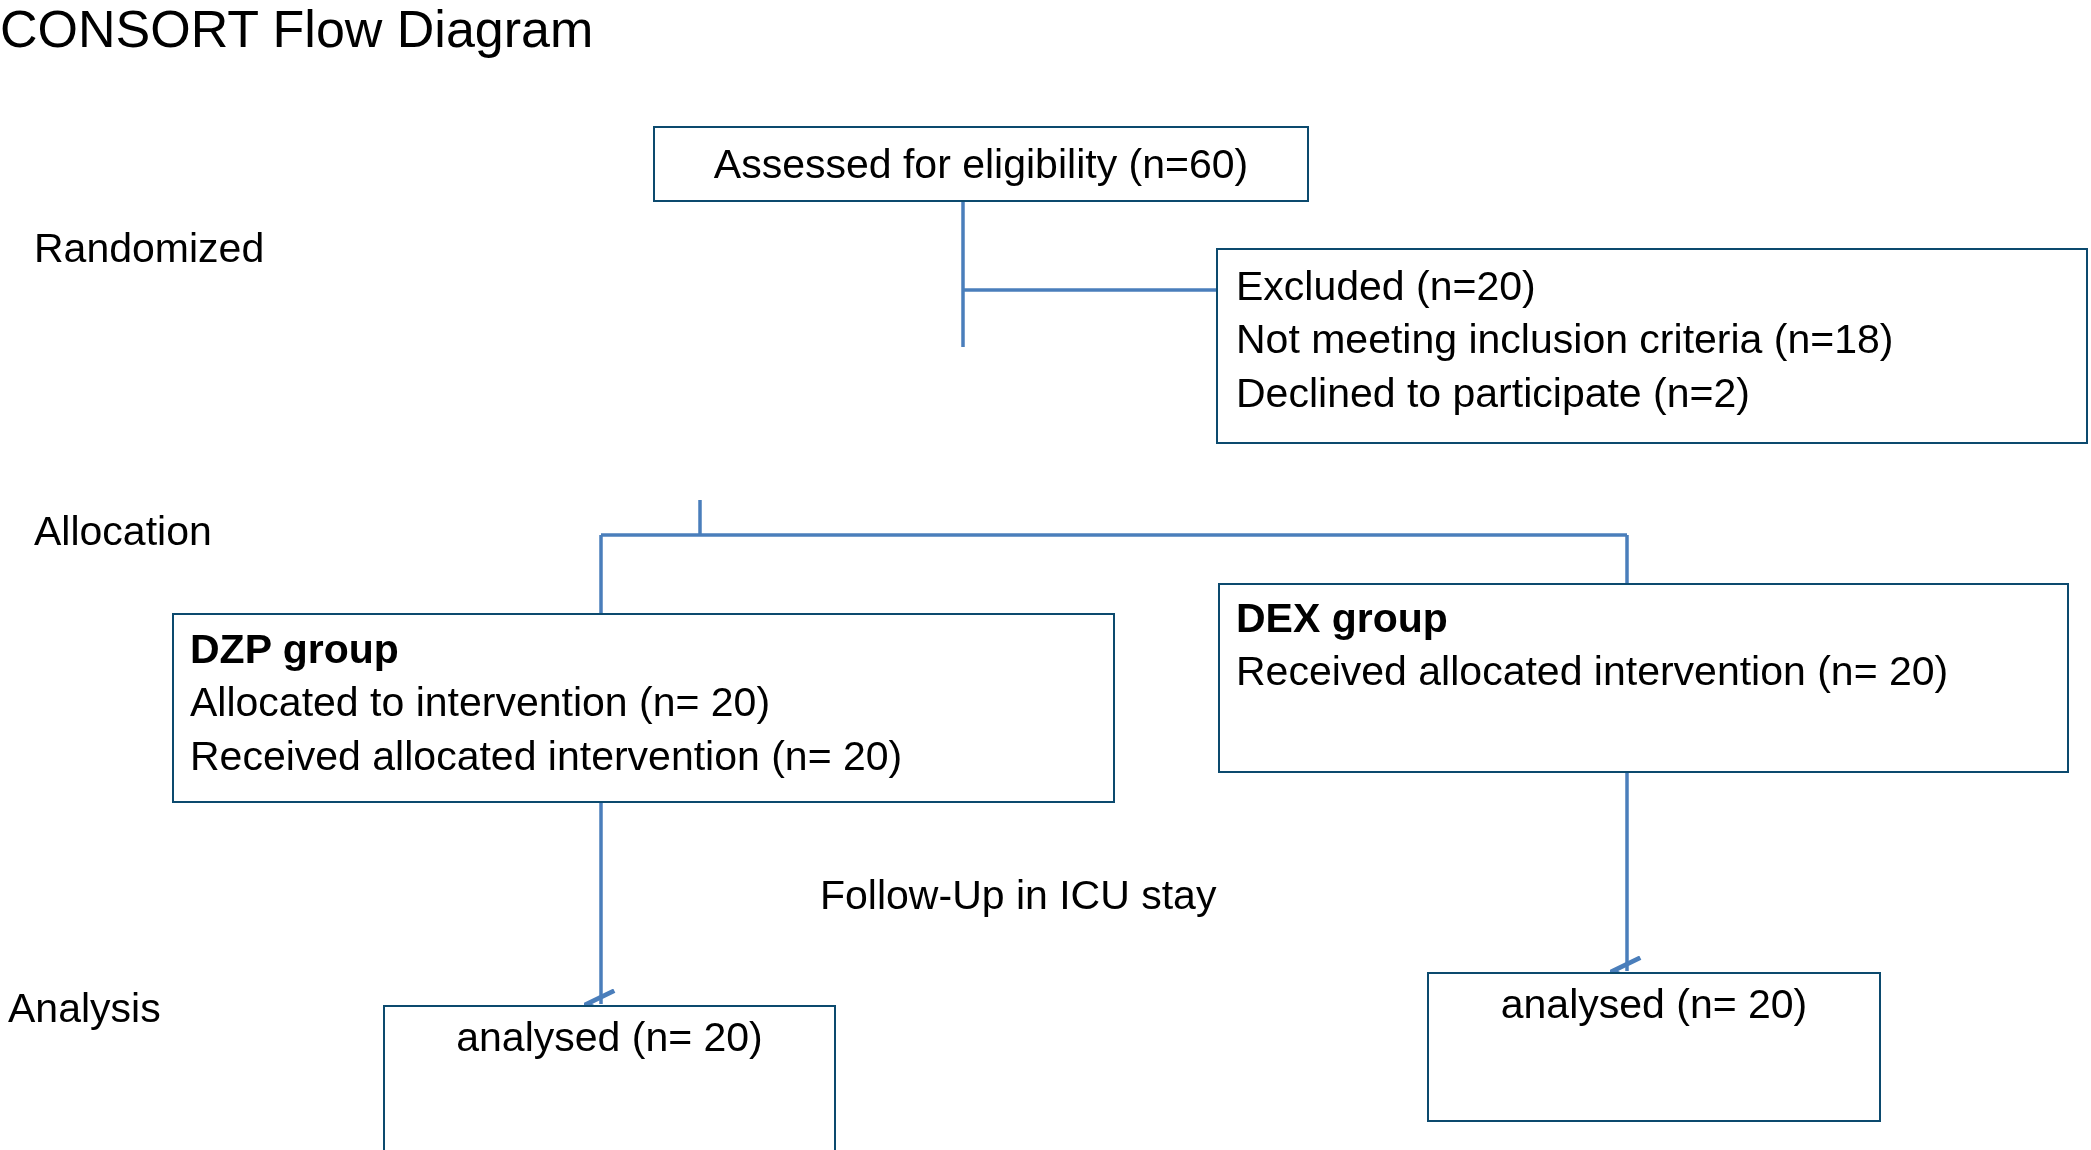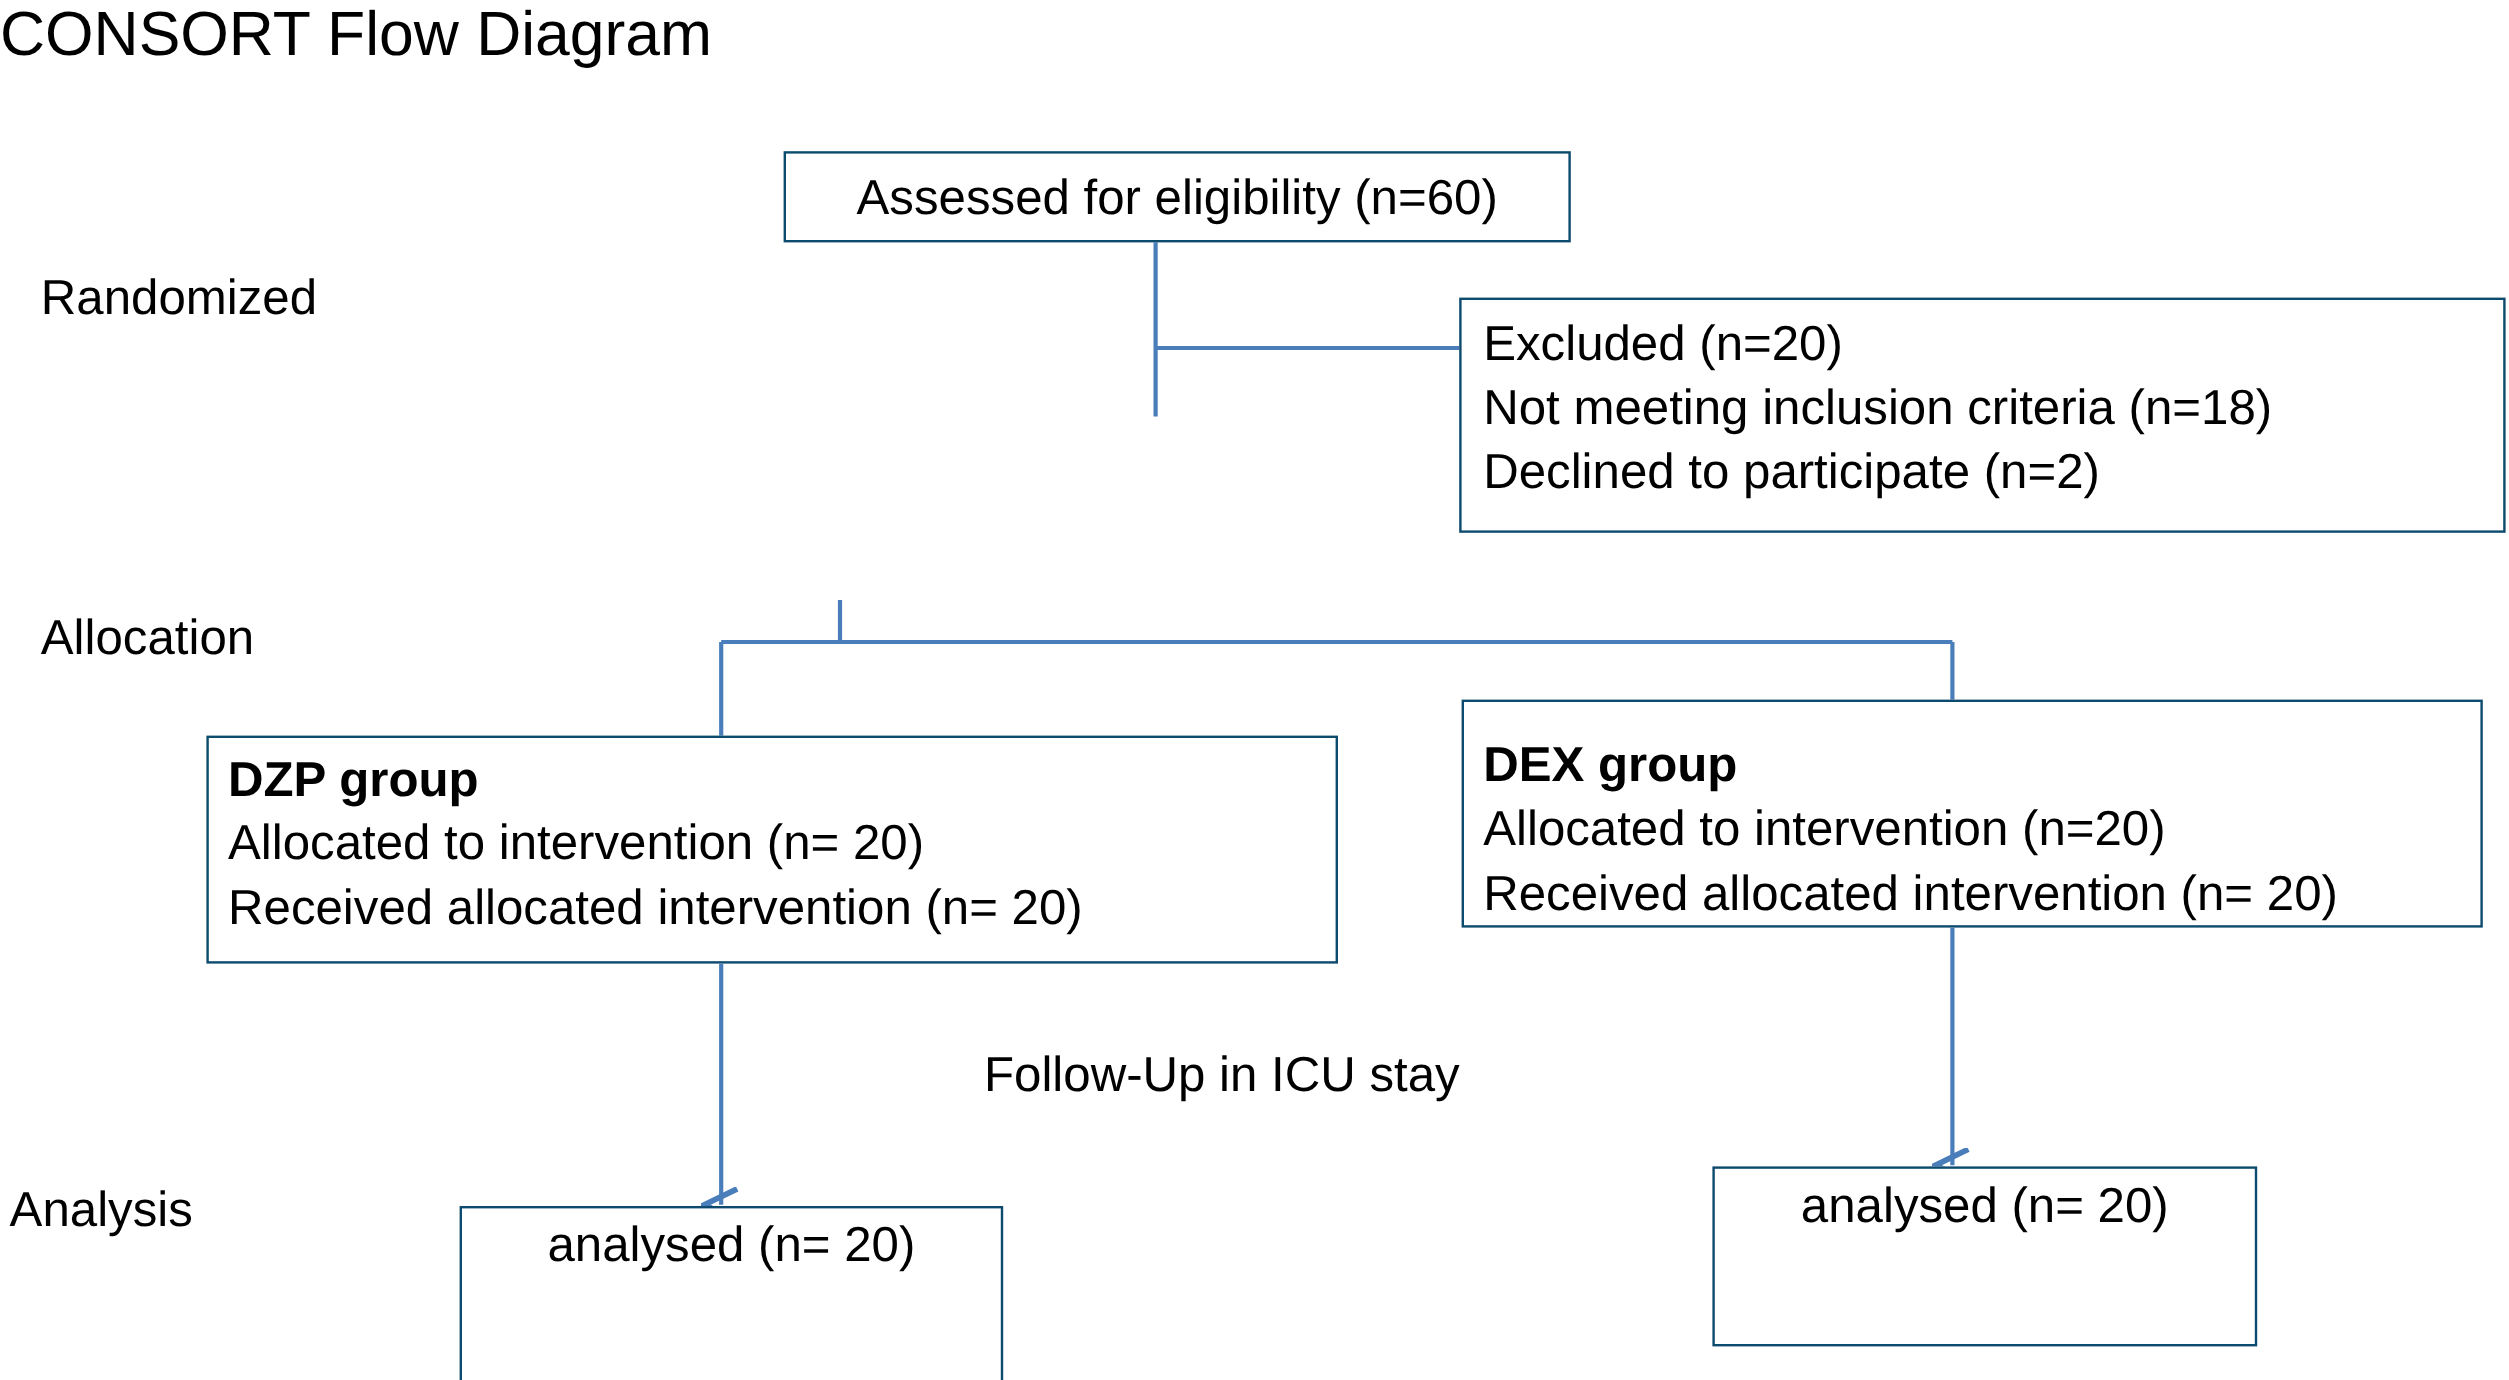--- a/index.html
+++ b/index.html
@@ -104,21 +104,21 @@
   #box-dzp {
     left: 172px; top: 613px;
     width: 943px; height: 190px;
     padding: 8px 16px;
   }
 
   
   #box-dex {
     left: 1218px; top: 583px;
     width: 851px; height: 190px;
-    padding: 26px 16px;
+    padding: 7px 16px;
   }
 
   
   #box-analysed-left {
     left: 383px; top: 1005px;
     width: 453px; height: 160px;
   }
   #box-analysed-right {
     left: 1427px; top: 972px;
     width: 454px; height: 150px;
@@ -188,21 +188,20 @@
 
 
   <div class="box" id="box-dzp">
     <div class="line bold">DZP group</div>
     <div class="line">Allocated to intervention (n= 20)</div>
     <div class="line">Received allocated intervention (n= 20)</div>
   </div>
 
   <div class="box" id="box-dex">
     <div class="line bold">DEX group</div>
-    <div class="line">Allocated to intervention (n=20)</div>
     <div class="line">Received allocated intervention (n= 20)</div>
   </div>
 
   <div class="box" id="box-analysed-left">
     <div class="analysed-text">analysed (n= 20)</div>
   </div>
   <div class="box" id="box-analysed-right">
     <div class="analysed-text">analysed (n= 20)</div>
   </div>
 

